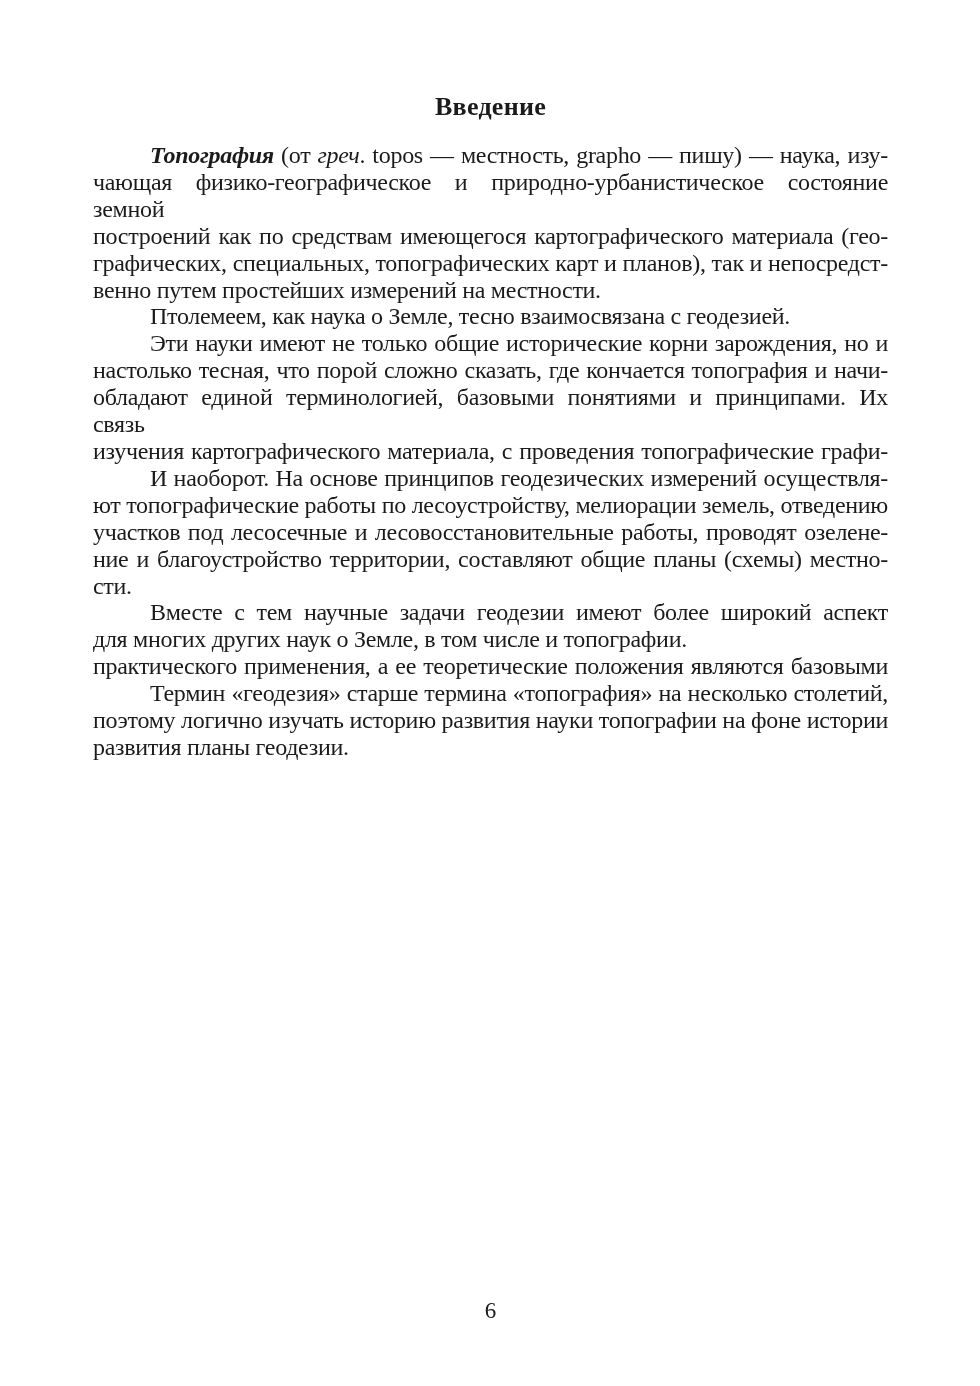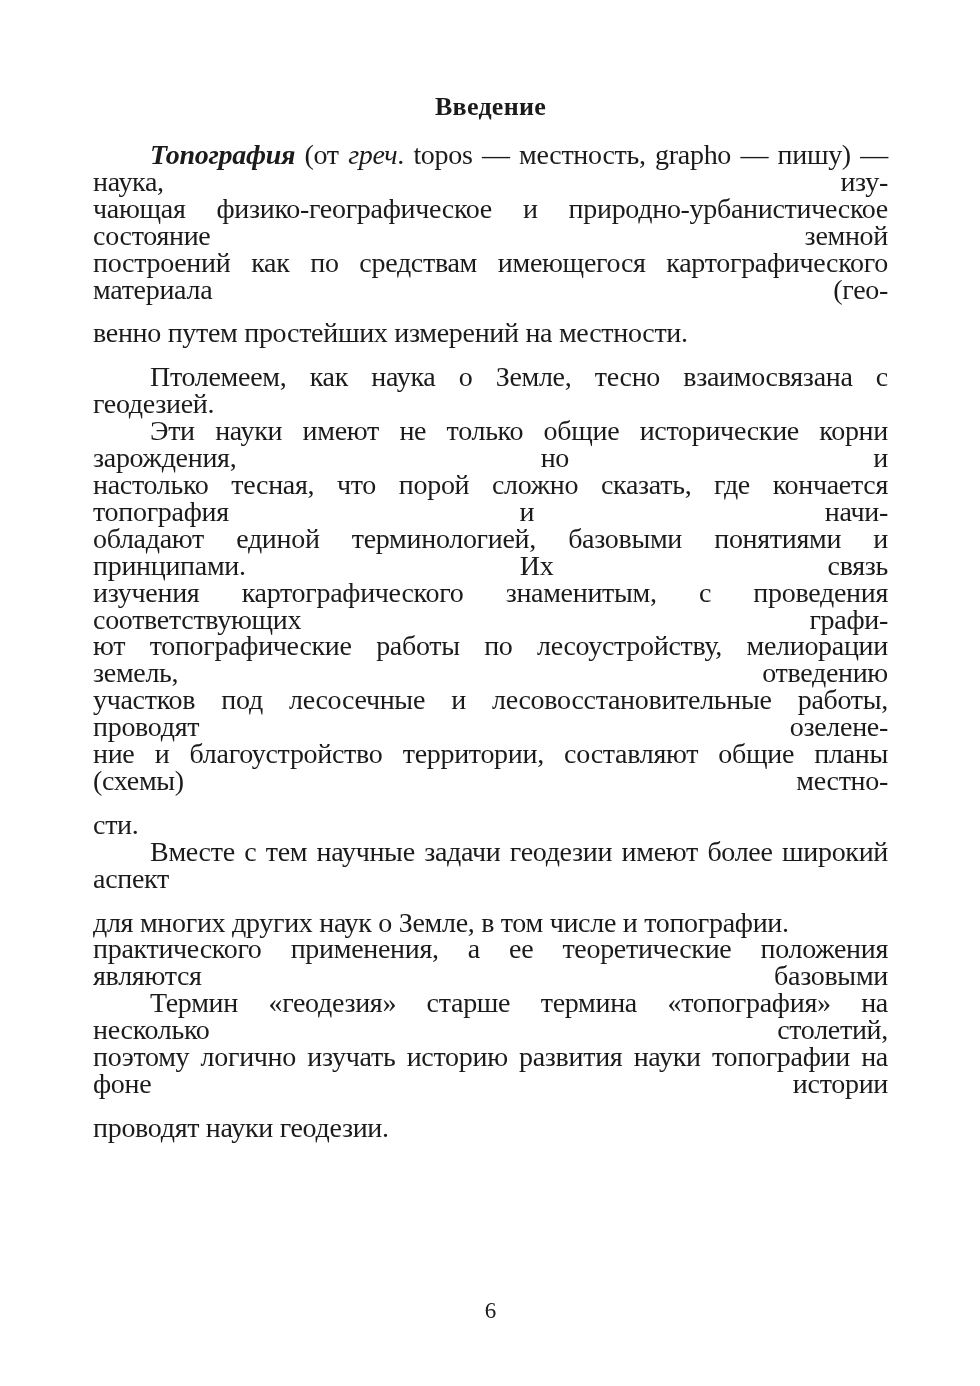--- a/index.html
+++ b/index.html
@@ -26,31 +26,31 @@
     font-size: 26px;
     line-height: 30px;
     font-weight: 700;
     letter-spacing: 0.3px;
   }
   .content {
     position: absolute;
     top: 142px;
     left: 93px;
     width: 795px;
-    font-size: 28px;
+    font-size: 24px;
     line-height: 26.9px;
     letter-spacing: -0.3px;
   }
   .paragraph { margin: 0; padding: 0; }
   .line {
     text-align: justify;
     text-align-last: justify;
   }
   .line.first { text-indent: 57px; }
-  .line.last  { text-align-last: left; margin-top: 17px; }
+  .line.last  { text-align-last: left; }
   .seg-bold-italic { font-weight: 700; font-style: italic; }
   .seg-italic { font-style: italic; }
   .seg-regular { font-weight: 400; font-style: normal; }
   .page-number {
     position: absolute;
     top: 1298px;
     left: 93px;
     width: 795px;
     text-align: center;
     font-size: 23px;
@@ -61,43 +61,45 @@
 <body>
 
 <div class="page">
   <h1 class="doc-title">Введение</h1>
 
   <div class="content">
       <div class="paragraph">
         <div class="line first"><span class="seg-bold-italic">Топография</span><span class="seg-regular"> (от </span><span class="seg-italic">греч</span><span class="seg-regular">. topos — местность, grapho — пишу) — наука, изу-</span></div>
         <div class="line">чающая физико-географическое и природно-урбанистическое состояние земной</div>
         <div class="line">построений как по средствам имеющегося картографического материала (гео-</div>
+        <div class="line">графических, специальных, топографических карт и планов), так и непосредст-</div>
         <div class="line last">венно путем простейших измерений на местности.</div>
       </div>
       <div class="paragraph">
         <div class="line first last">Птолемеем, как наука о Земле, тесно взаимосвязана с геодезией.</div>
       </div>
       <div class="paragraph">
         <div class="line first">Эти науки имеют не только общие исторические корни зарождения, но и</div>
         <div class="line">настолько тесная, что порой сложно сказать, где кончается топография и начи-</div>
         <div class="line">обладают единой терминологией, базовыми понятиями и принципами. Их связь</div>
-        <div class="line">изучения картографического знаменитым, с проведения соответствующих графи-</div>
+        <div class="line">изучения картографического материала, с проведения топографические графи-</div>
       </div>
       <div class="paragraph">
+        <div class="line first">И наоборот. На основе принципов геодезических измерений осуществля-</div>
         <div class="line">ют топографические работы по лесоустройству, мелиорации земель, отведению</div>
         <div class="line">участков под лесосечные и лесовосстановительные работы, проводят озелене-</div>
         <div class="line">ние и благоустройство территории, составляют общие планы (схемы) местно-</div>
         <div class="line last">сти.</div>
       </div>
       <div class="paragraph">
         <div class="line first">Вместе с тем научные задачи геодезии имеют более широкий аспект</div>
         <div class="line last">для многих других наук о Земле, в том числе и топографии.</div>
         <div class="line">практического применения, а ее теоретические положения являются базовыми</div>
       </div>
       <div class="paragraph">
         <div class="line first">Термин «геодезия» старше термина «топография» на несколько столетий,</div>
         <div class="line">поэтому логично изучать историю развития науки топографии на фоне истории</div>
-        <div class="line last">проводят науки геодезии.</div>
+        <div class="line last">развития планы геодезии.</div>
       </div>
     </div>
 
   <div class="page-number">6</div>
 </div>
 
 </body></html>

